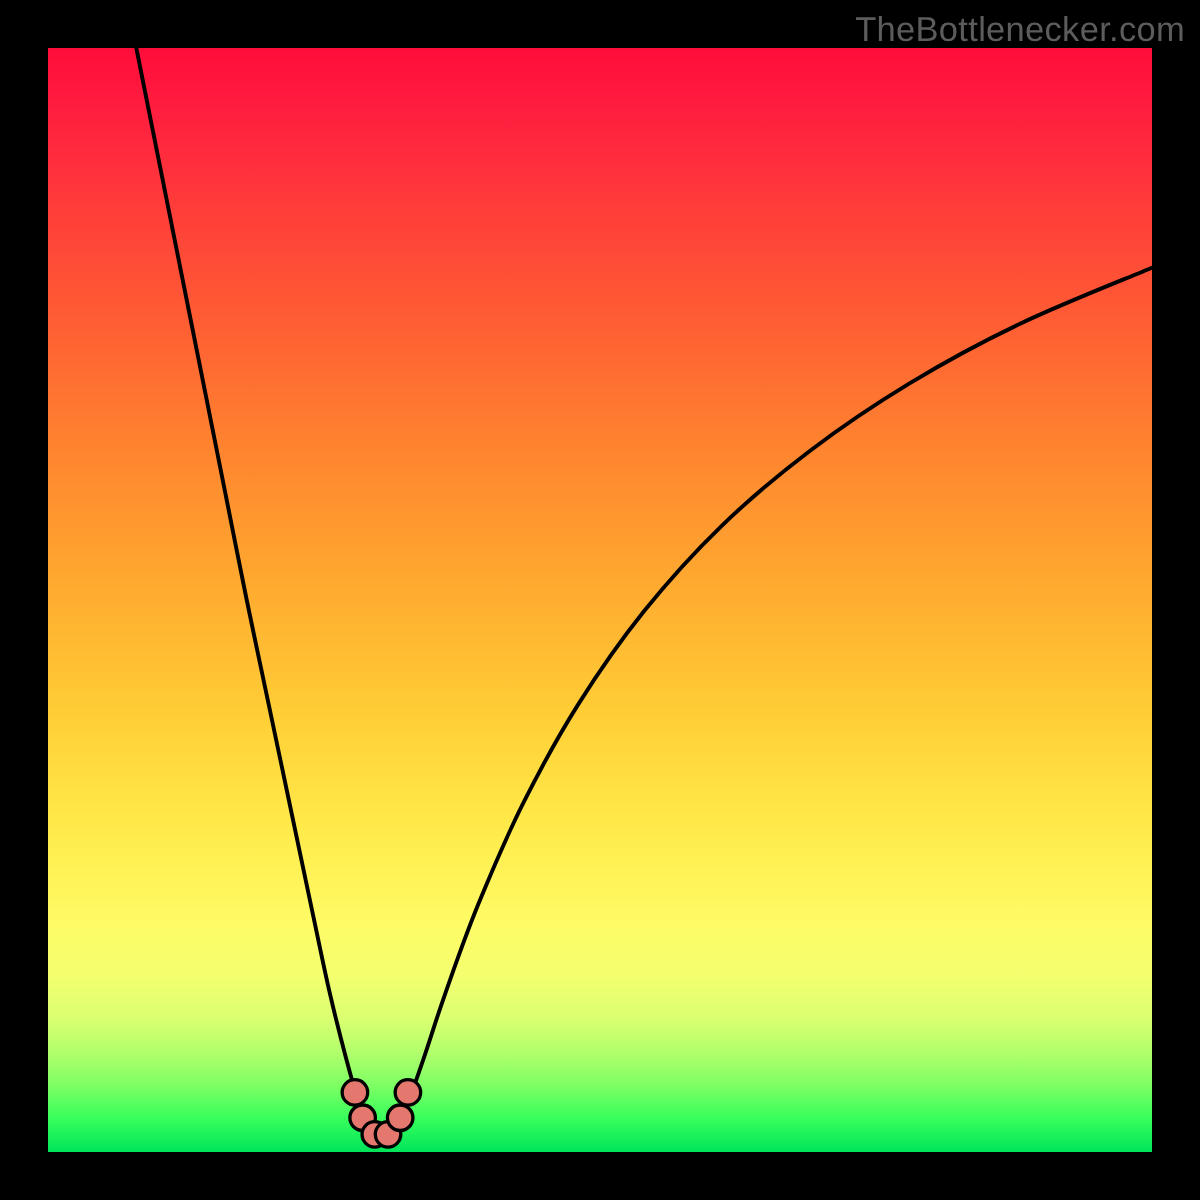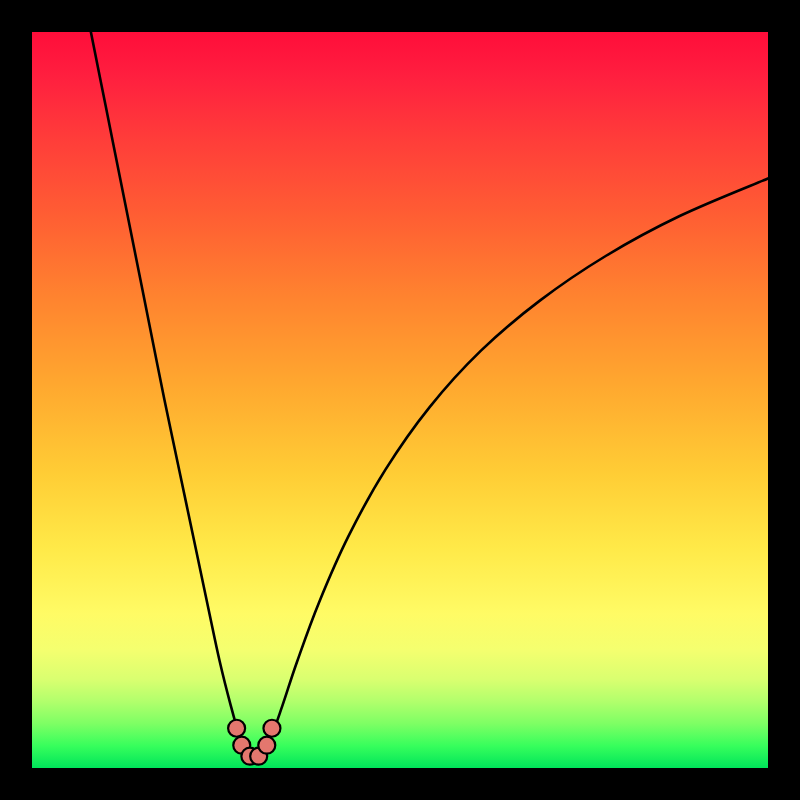--- a/index.html
+++ b/index.html
@@ -79,13 +79,14 @@
       <g id="markers">
           <circle cx="204.61" cy="696.26" r="8.5" class="marker"></circle>
           <circle cx="209.76" cy="713.18" r="8.5" class="marker"></circle>
           <circle cx="217.86" cy="724.22" r="8.5" class="marker"></circle>
           <circle cx="226.69" cy="724.22" r="8.5" class="marker"></circle>
           <circle cx="234.78" cy="713.18" r="8.5" class="marker"></circle>
           <circle cx="239.94" cy="696.26" r="8.5" class="marker"></circle>
         </g>
     </svg>
   </div>
+  <div class="watermark">TheBottlenecker.com</div>
 </div>
 
 </body></html>

